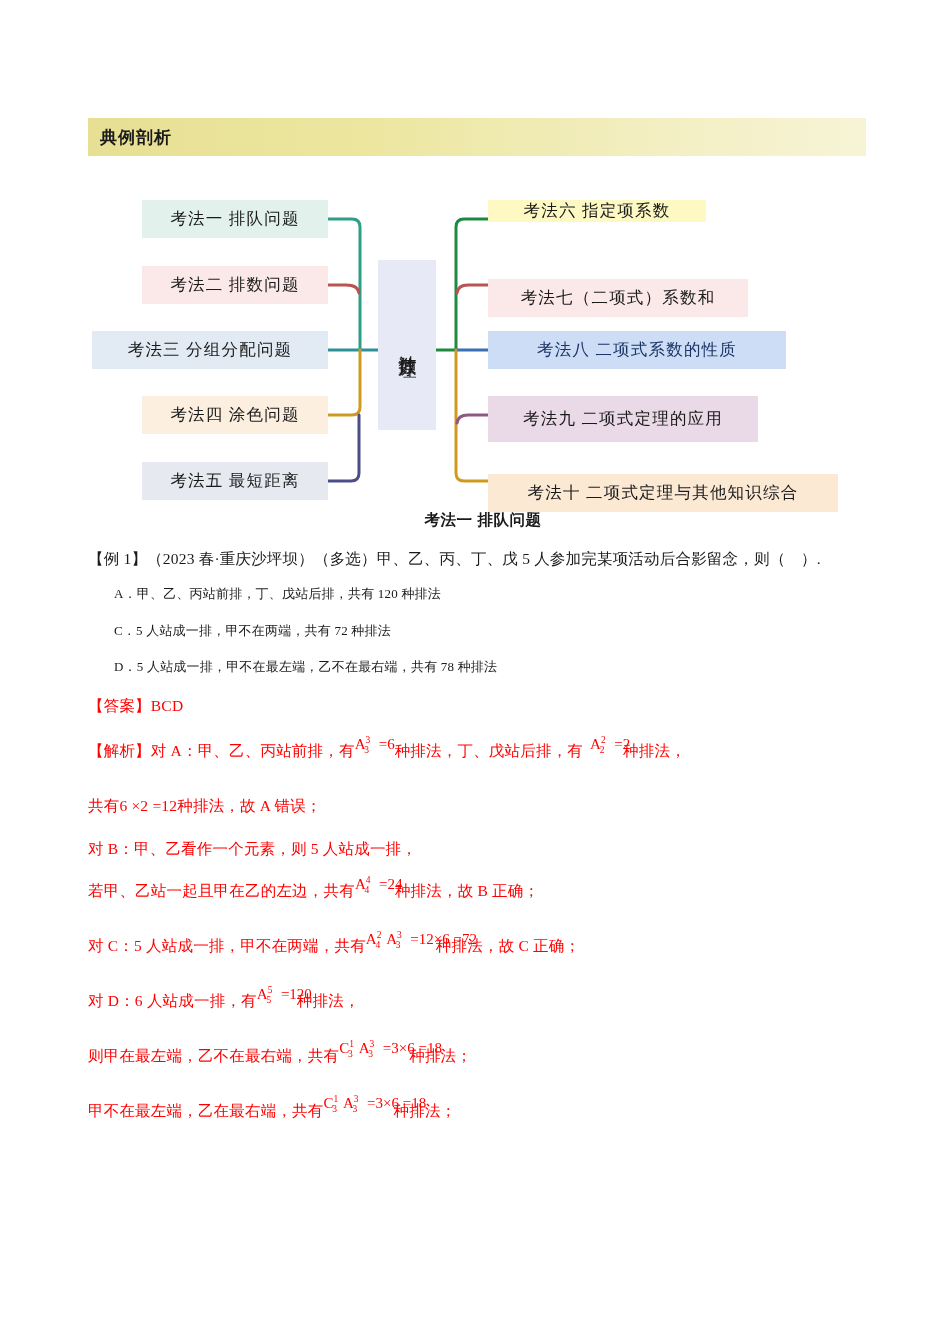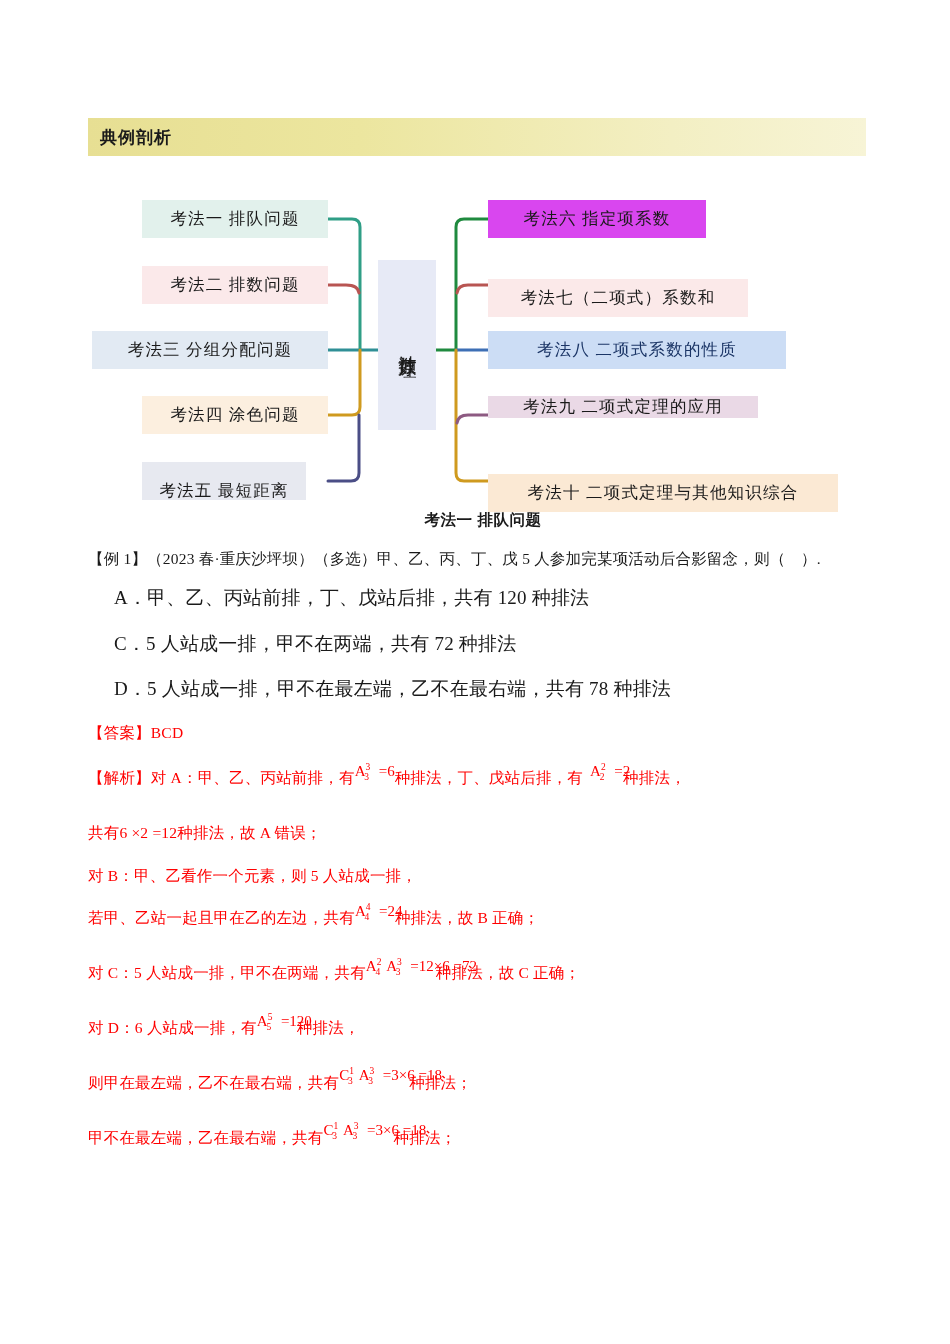--- a/index.html
+++ b/index.html
@@ -94,21 +94,21 @@
     letter-spacing: 0.5px;
     margin: 0 0 16px 0;
   }
   .q-line {
     font-size: 15.5px;
     line-height: 1.5;
     margin: 0 0 14px 0;
     letter-spacing: 0.2px;
   }
   .opt {
-    font-size: 19px;
+    font-size: 13px;
     line-height: 1.5;
     margin: 0 0 17px 0;
     padding-left: 26px;
     letter-spacing: 0.2px;
   }
   .red {
     color: #ff0000;
   }
   .ans-line {
     font-size: 15.5px;
@@ -192,35 +192,35 @@
         </div>
         <div class="node" style="width: 186px; height: 38px; left: 54px; top: 81px; background: rgb(251, 233, 234);">
           <span>考法二  排数问题</span>
         </div>
         <div class="node" style="width: 236px; height: 38px; left: 4px; top: 146px; background: rgb(226, 234, 243);">
           <span>考法三  分组分配问题</span>
         </div>
         <div class="node" style="width: 186px; height: 38px; left: 54px; top: 211px; background: rgb(252, 239, 223);">
           <span>考法四  涂色问题</span>
         </div>
-        <div class="node" style="width: 164px; height: 38px; left: 54px; top: 277px; background: rgb(231, 233, 240); align-items: flex-end;">
+        <div class="node" style="width: 186px; height: 38px; left: 54px; top: 277px; background: rgb(231, 233, 240);">
           <span>考法五  最短距离</span>
         </div>
       </div>
     <div id="right-node-layer">
-        <div class="node" style="width: 218px; height: 38px; left: 400px; top: 15px; background: #d946ef; color: rgb(26, 26, 26);">
+        <div class="node" style="width: 218px; height: 22px; left: 400px; top: 15px; background: #fef9c3; color: rgb(26, 26, 26);">
           <span>考法六  指定项系数</span>
         </div>
         <div class="node" style="width: 260px; height: 38px; left: 400px; top: 94px; background: rgb(251, 233, 233); color: rgb(26, 26, 26);">
           <span>考法七（二项式）系数和</span>
         </div>
         <div class="node" style="width: 298px; height: 38px; left: 400px; top: 146px; background: rgb(204, 221, 245); color: rgb(27, 53, 102);">
           <span>考法八  二项式系数的性质</span>
         </div>
-        <div class="node" style="width: 270px; height: 22px; left: 400px; top: 211px; background: rgb(234, 217, 230); color: rgb(26, 26, 26);">
+        <div class="node" style="width: 270px; height: 46px; left: 400px; top: 211px; background: rgb(234, 217, 230); color: rgb(26, 26, 26);">
           <span>考法九  二项式定理的应用</span>
         </div>
         <div class="node" style="width: 350px; height: 38px; left: 400px; top: 289px; background: rgb(251, 233, 212); color: rgb(26, 26, 26);">
           <span>考法十  二项式定理与其他知识综合</span>
         </div>
       </div>
   </div>
 
   <div class="content">
 

